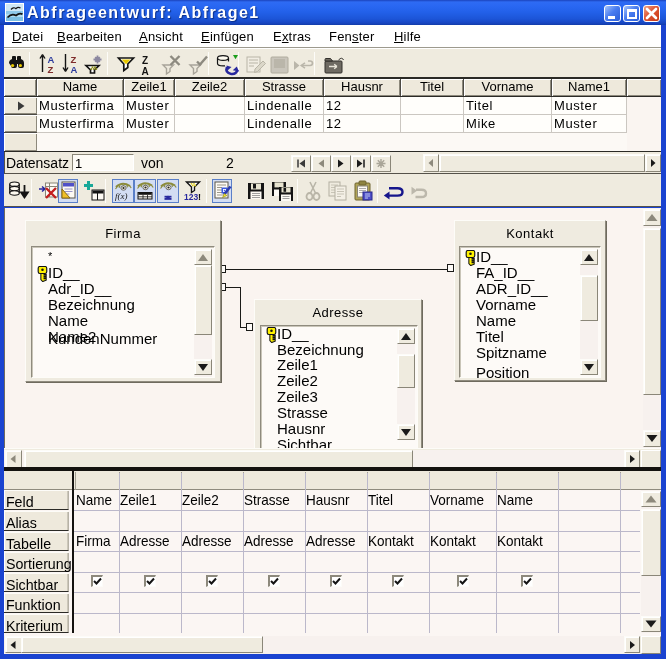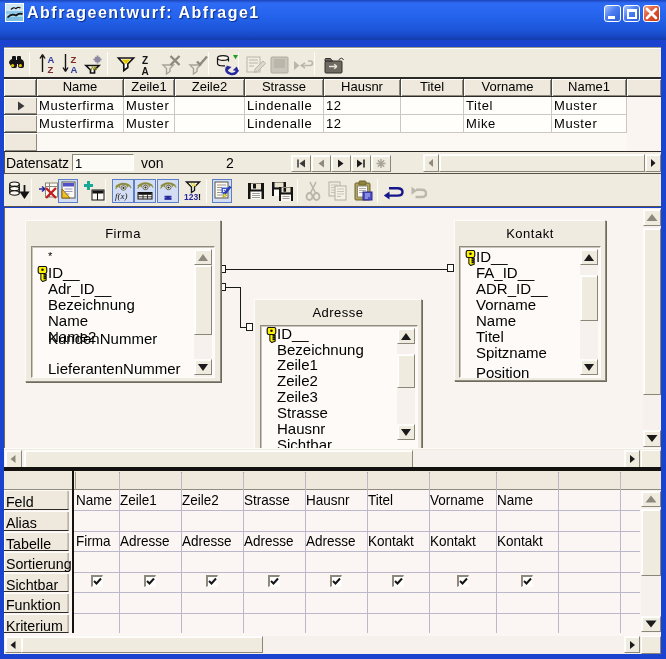--- a/index.html
+++ b/index.html
@@ -1,20 +1,20 @@
 <!DOCTYPE html>
 <html><head><meta charset="utf-8">
 <style>
 *{margin:0;padding:0;box-sizing:border-box}
 html,body{width:666px;height:659px;overflow:hidden}
 body{font-family:"Liberation Sans",sans-serif;font-size:13px;color:#000;-webkit-font-smoothing:antialiased}
 #win{position:absolute;left:0;top:0;width:666px;height:659px;background:#1A43D0}
 .abs{position:absolute}
 
-#title{left:0;top:0;width:666px;height:40px;background:linear-gradient(180deg,#1B43BC 0%,#2E6BF4 8%,#2967F2 25%,#2260E8 50%,#1C55D8 75%,#1746C2 92%,#123CA8 100%)}
+#title{left:0;top:0;width:666px;height:25px;background:linear-gradient(180deg,#1B43BC 0%,#2E6BF4 8%,#2967F2 25%,#2260E8 50%,#1C55D8 75%,#1746C2 92%,#123CA8 100%)}
 #title .txt{left:27px;top:4px;color:#fff;font-weight:bold;font-size:16px;letter-spacing:1.5px;text-shadow:1px 1px 1px #0a2f8a}
 .wbtn{top:5px;width:17px;height:17px;border-radius:3px;border:1px solid #fff}
 #bmin{left:604px;background:linear-gradient(135deg,#A6C4FA 0%,#4A7DF0 45%,#2A5ED8 100%)}
 #bmax{left:623px;background:linear-gradient(135deg,#A6C4FA 0%,#4A7DF0 45%,#2A5ED8 100%)}
 #bclose{left:643px;background:linear-gradient(135deg,#F0A488 0%,#DE5534 45%,#C63812 100%)}
 
 #menu{left:4px;top:25px;width:657px;height:22px;background:#fff}
 #menu span{position:absolute;top:4px;letter-spacing:.2px}
 
 .tb{left:4px;width:657px;background:#EFEBDF}
@@ -72,20 +72,29 @@
   </div>
   <svg class="abs" style="left:5px;top:3px" width="19" height="19">
     <rect x="0" y="0" width="19" height="19" fill="#fff"></rect>
     <rect x="1" y="1" width="17" height="7" fill="#cfe7f5"></rect>
     <rect x="1" y="8" width="17" height="3" fill="#8ec8e8"></rect>
     <rect x="1" y="11" width="17" height="3" fill="#aedcf2"></rect>
     <rect x="1" y="14" width="17" height="4" fill="#7dc0e4"></rect>
     <path d="M6 6.5 q2.5-3 5-0.8 q2-2.2 4.5-0.6" fill="none" stroke="#141414" stroke-width="1.2"></path>
     <path d="M2.5 14.5 q4-4.5 8.5-2 q3.5-3 6.5-1.2" fill="none" stroke="#141414" stroke-width="1.7"></path>
   </svg>
+ </div>
+ <div id="menu" class="abs">
+  <span style="left:8px"><u>D</u>atei</span>
+  <span style="left:53px"><u>B</u>earbeiten</span>
+  <span style="left:135px"><u>A</u>nsicht</span>
+  <span style="left:197px"><u>E</u>infügen</span>
+  <span style="left:269px">E<u>x</u>tras</span>
+  <span style="left:325px">Fen<u>s</u>ter</span>
+  <span style="left:390px"><u>H</u>ilfe</span>
  </div>
  <div class="abs" style="left:4px;top:47px;width:657px;height:1px;background:#9d9a8e"></div>
  <div id="tb1" class="abs tb">
   <div class="vsep" style="left:25px;top:3px;height:23px"></div>
   <div class="vsep" style="left:103px;top:3px;height:23px"></div>
   <div class="vsep" style="left:204px;top:3px;height:23px"></div>
   <div class="vsep" style="left:234px;top:3px;height:23px"></div>
   <div class="vsep" style="left:310px;top:3px;height:23px"></div>
   <svg class="abs" style="left:4px;top:6px" width="17" height="17">
         <path d="M1 8 q0-3 3-4 l0-2 q0-1 1-1 l2 0 q1 0 1 1 l0 3 1 0 0-3 q0-1 1-1 l2 0 q1 0 1 1 l0 2 q3 1 3 4 l0 3 q0 2-2 2 l-2 0 q-2 0-2-2 l0-2 -1 0 0 2 q0 2-2 2 l-2 0 q-2 0-2-2 Z" fill="#141414"></path>
@@ -385,21 +394,20 @@
   <div class="twin" style="left:21px;top:12px;width:196px;height:162px">
    <div class="ttl" style="top:5px">Firma</div>
    <div class="tlist" style="left:5px;top:25px;width:184px;height:132px">
     <div class="fld" style="top:1px;font-size:11px">*</div>
     <div class="fld fldk" style="top:18px">ID__</div>
     <div class="fld" style="top:34px">Adr_ID__</div>
     <div class="fld" style="top:50px">Bezeichnung</div>
     <div class="fld" style="top:66px">Name</div>
     <div class="fld" style="top:82px">Name2</div>
     <div class="fld" style="top:84px">KundenNummer</div>
-    <div class="fld" style="top:114px">LieferantenNummer</div>
     <svg class="key" style="left:3px;top:19px" width="10" height="15" viewBox="0 0 10 15">
             <rect x="0.5" y="0.5" width="8" height="6.5" rx="1.5" fill="#FFF200" stroke="#141414" stroke-width="1.1"></rect>
             <circle cx="4.5" cy="3.5" r="1.2" fill="#141414"></circle>
             <path d="M3 7 h3 v1 h2 v1.2 h-2 v.8 h2 v1.2 h-2 v.8 h2 v1.3 L4.7 14.6 L3 12.8 Z" fill="#FFF200" stroke="#141414" stroke-width="1"></path>
           </svg>
     <div class="lsb" style="right:2px">
      <div class="sb" style="left:0;top:0;width:18px;height:16px">
               <svg width="16" height="14" style="position:absolute">
                 <path d="M8 4 L13 11 L3 11 Z" fill="#8d897c"></path>
               </svg>

